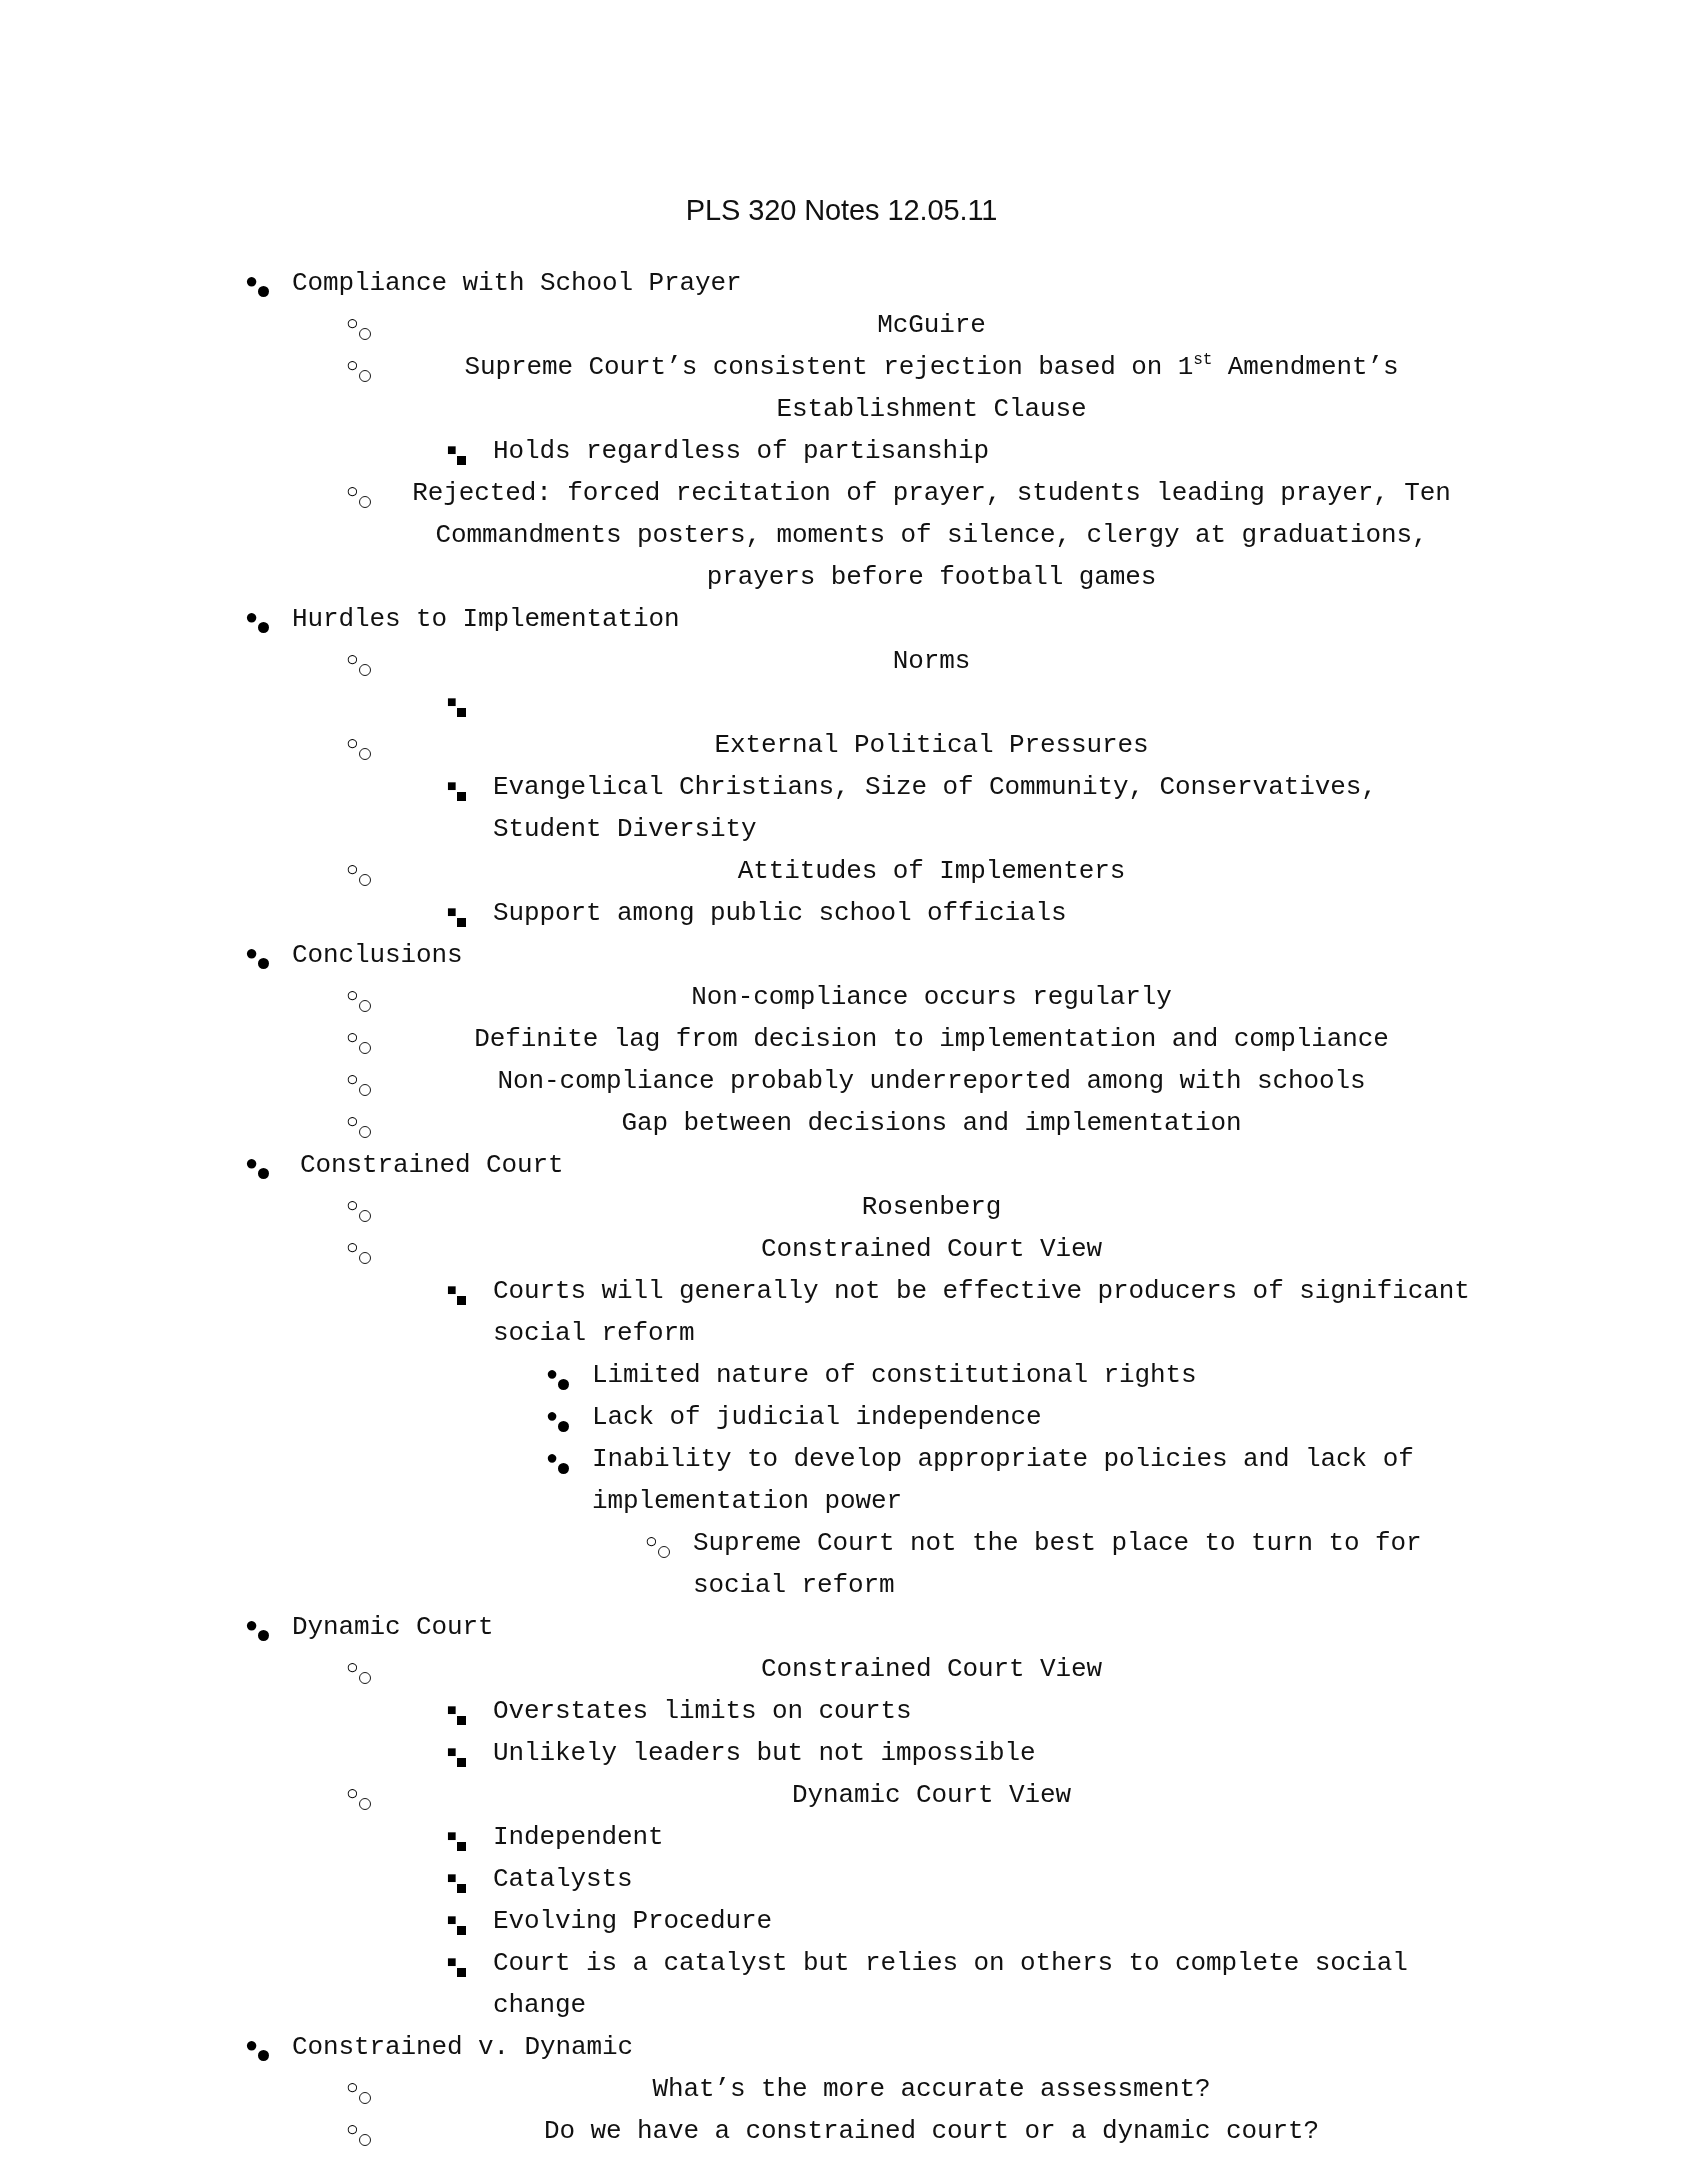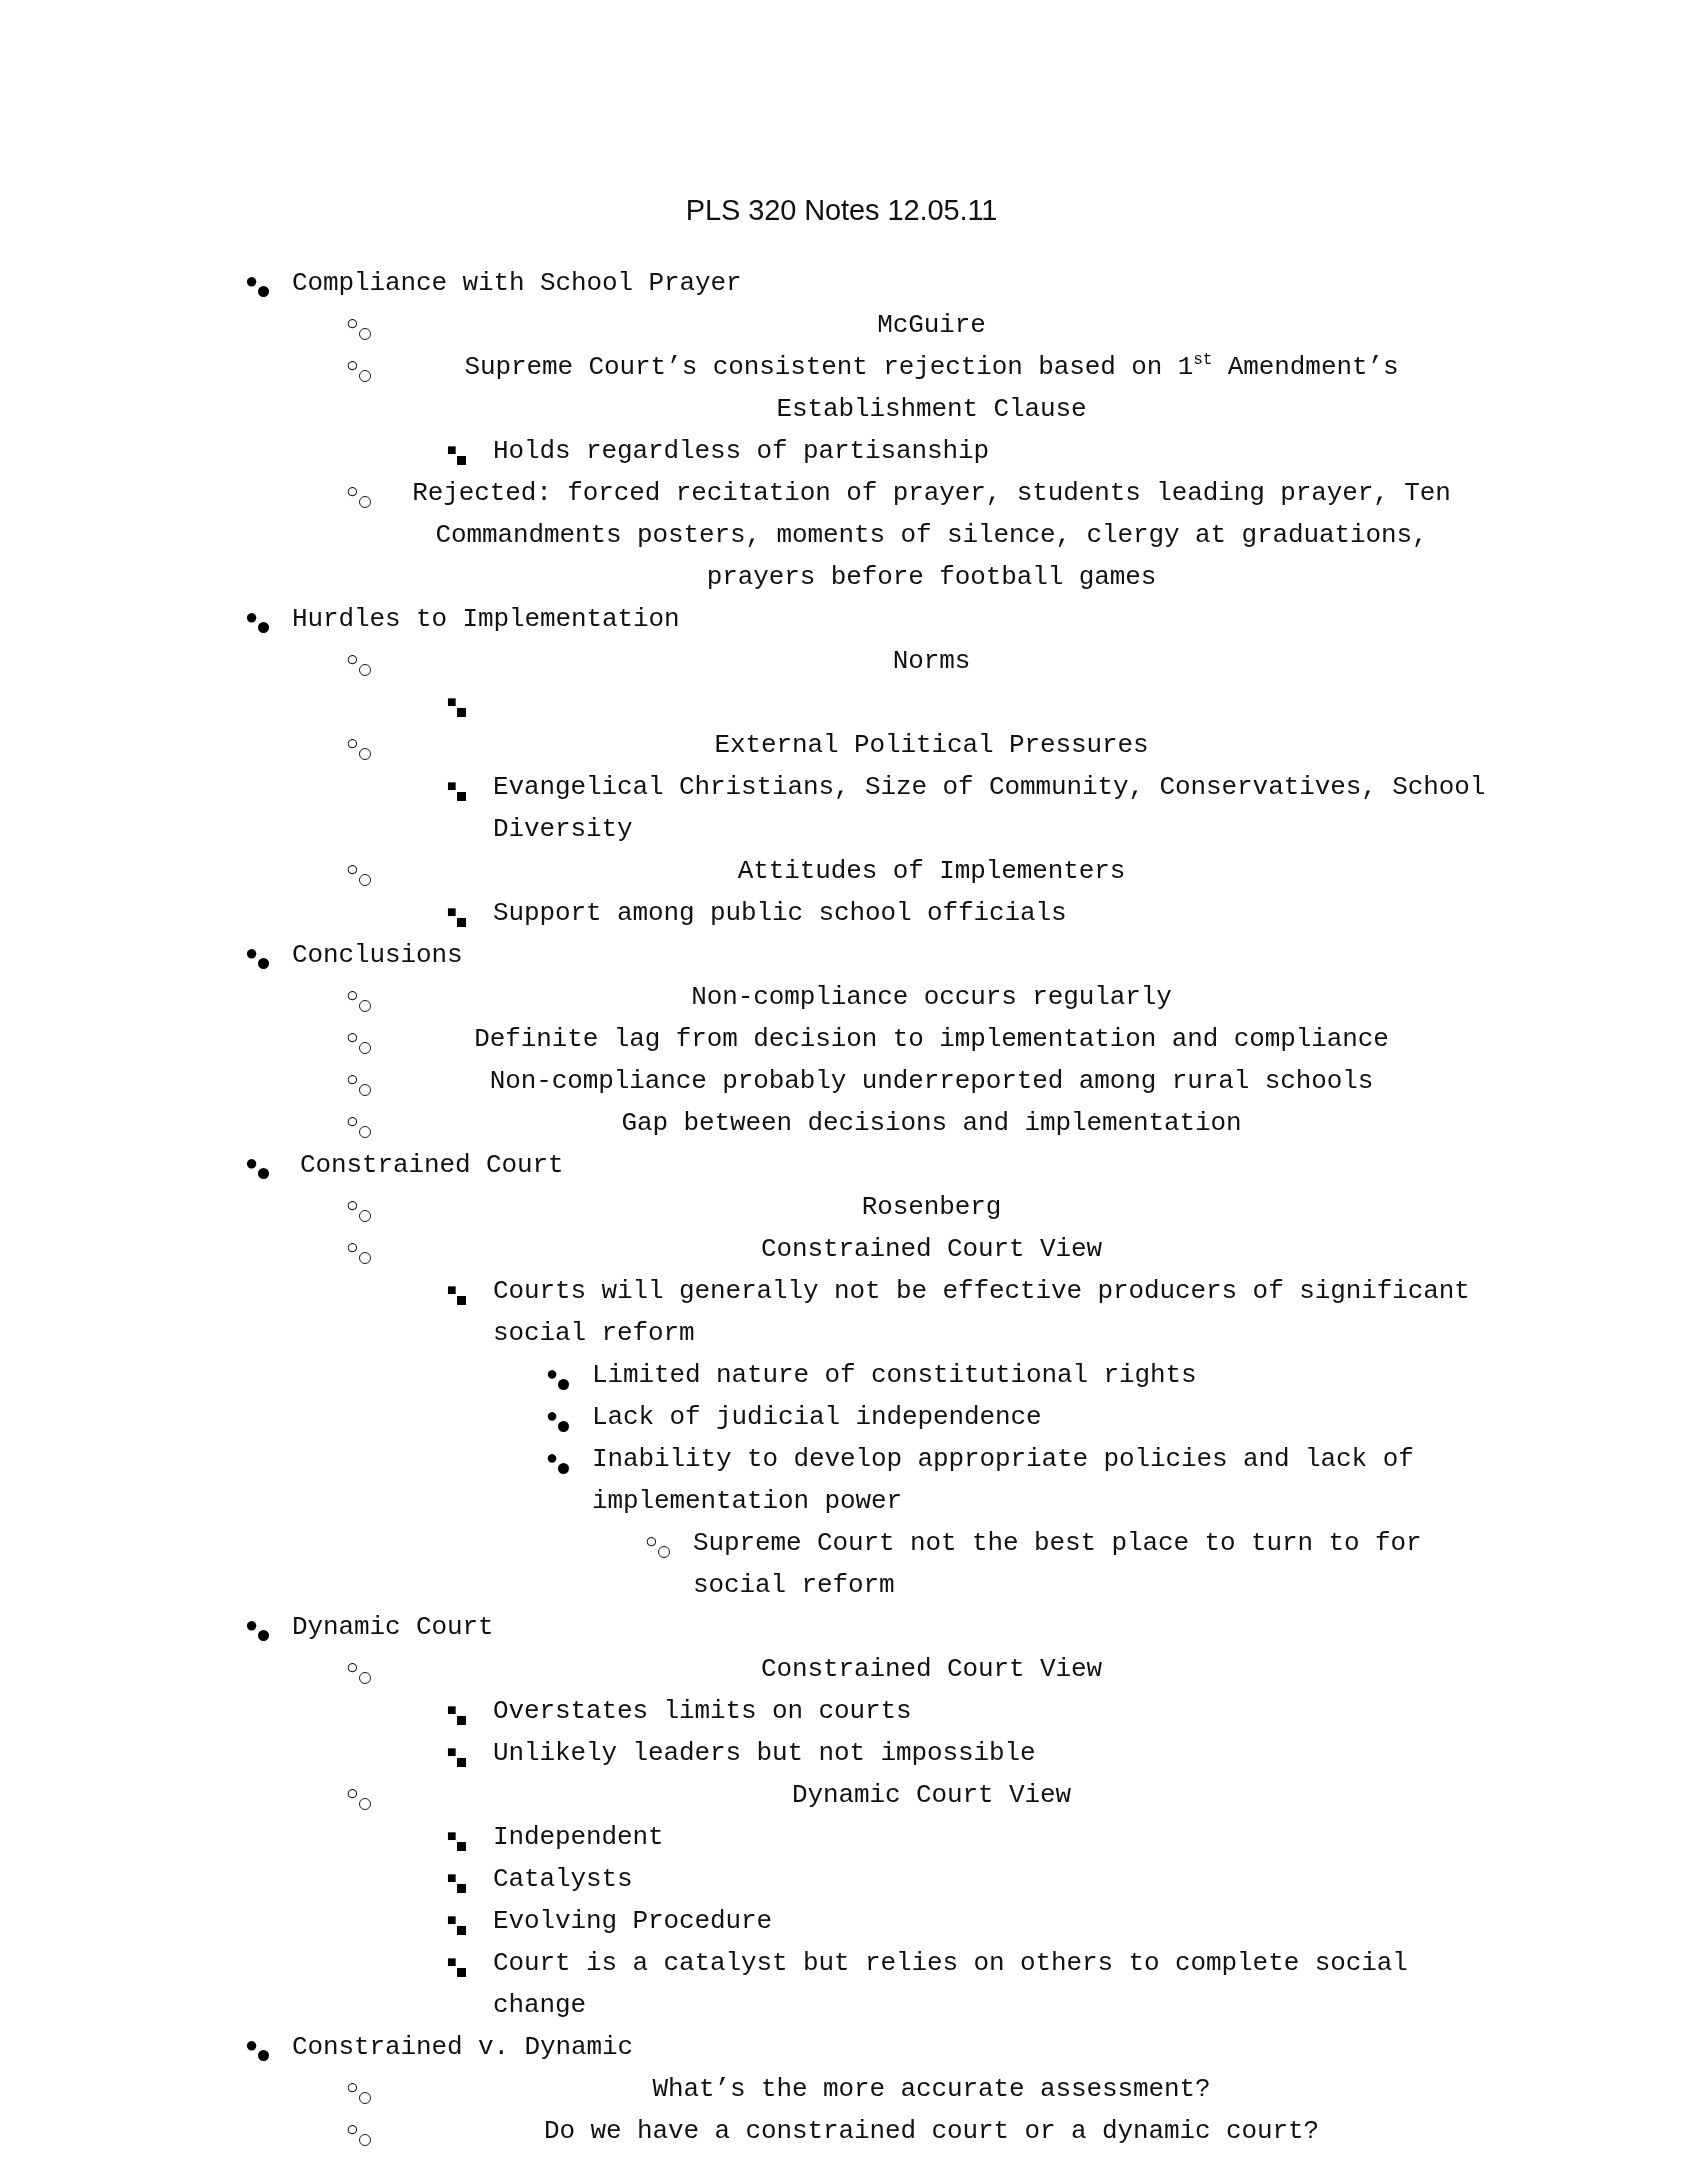--- a/index.html
+++ b/index.html
@@ -175,21 +175,21 @@
       </div>
       <div class="li lvl3">
         <span class="marker m-square"><i></i></span>
       </div>
       <div class="li lvl2">
         <span class="marker m-circle"><i></i></span>
         <span class="txt">External Political Pressures</span>
       </div>
       <div class="li lvl3">
         <span class="marker m-square"><i></i></span>
-        <span class="txt">Evangelical Christians, Size of Community, Conservatives, School Diversity</span>
+        <span class="txt">Evangelical Christians, Size of Community, Conservatives, Student Diversity</span>
       </div>
       <div class="li lvl2">
         <span class="marker m-circle"><i></i></span>
         <span class="txt">Attitudes of Implementers</span>
       </div>
       <div class="li lvl3">
         <span class="marker m-square"><i></i></span>
         <span class="txt">Support among public school officials</span>
       </div>
       <div class="li lvl1">
@@ -199,21 +199,21 @@
       <div class="li lvl2">
         <span class="marker m-circle"><i></i></span>
         <span class="txt">Non-compliance occurs regularly</span>
       </div>
       <div class="li lvl2">
         <span class="marker m-circle"><i></i></span>
         <span class="txt">Definite lag from decision to implementation and compliance</span>
       </div>
       <div class="li lvl2">
         <span class="marker m-circle"><i></i></span>
-        <span class="txt">Non-compliance probably underreported among rural schools</span>
+        <span class="txt">Non-compliance probably underreported among with schools</span>
       </div>
       <div class="li lvl2">
         <span class="marker m-circle"><i></i></span>
         <span class="txt">Gap between decisions and implementation</span>
       </div>
       <div class="li lvl1 extra-indent">
         <span class="marker m-disc"><i></i></span>
         <span class="txt">Constrained Court</span>
       </div>
       <div class="li lvl2">

